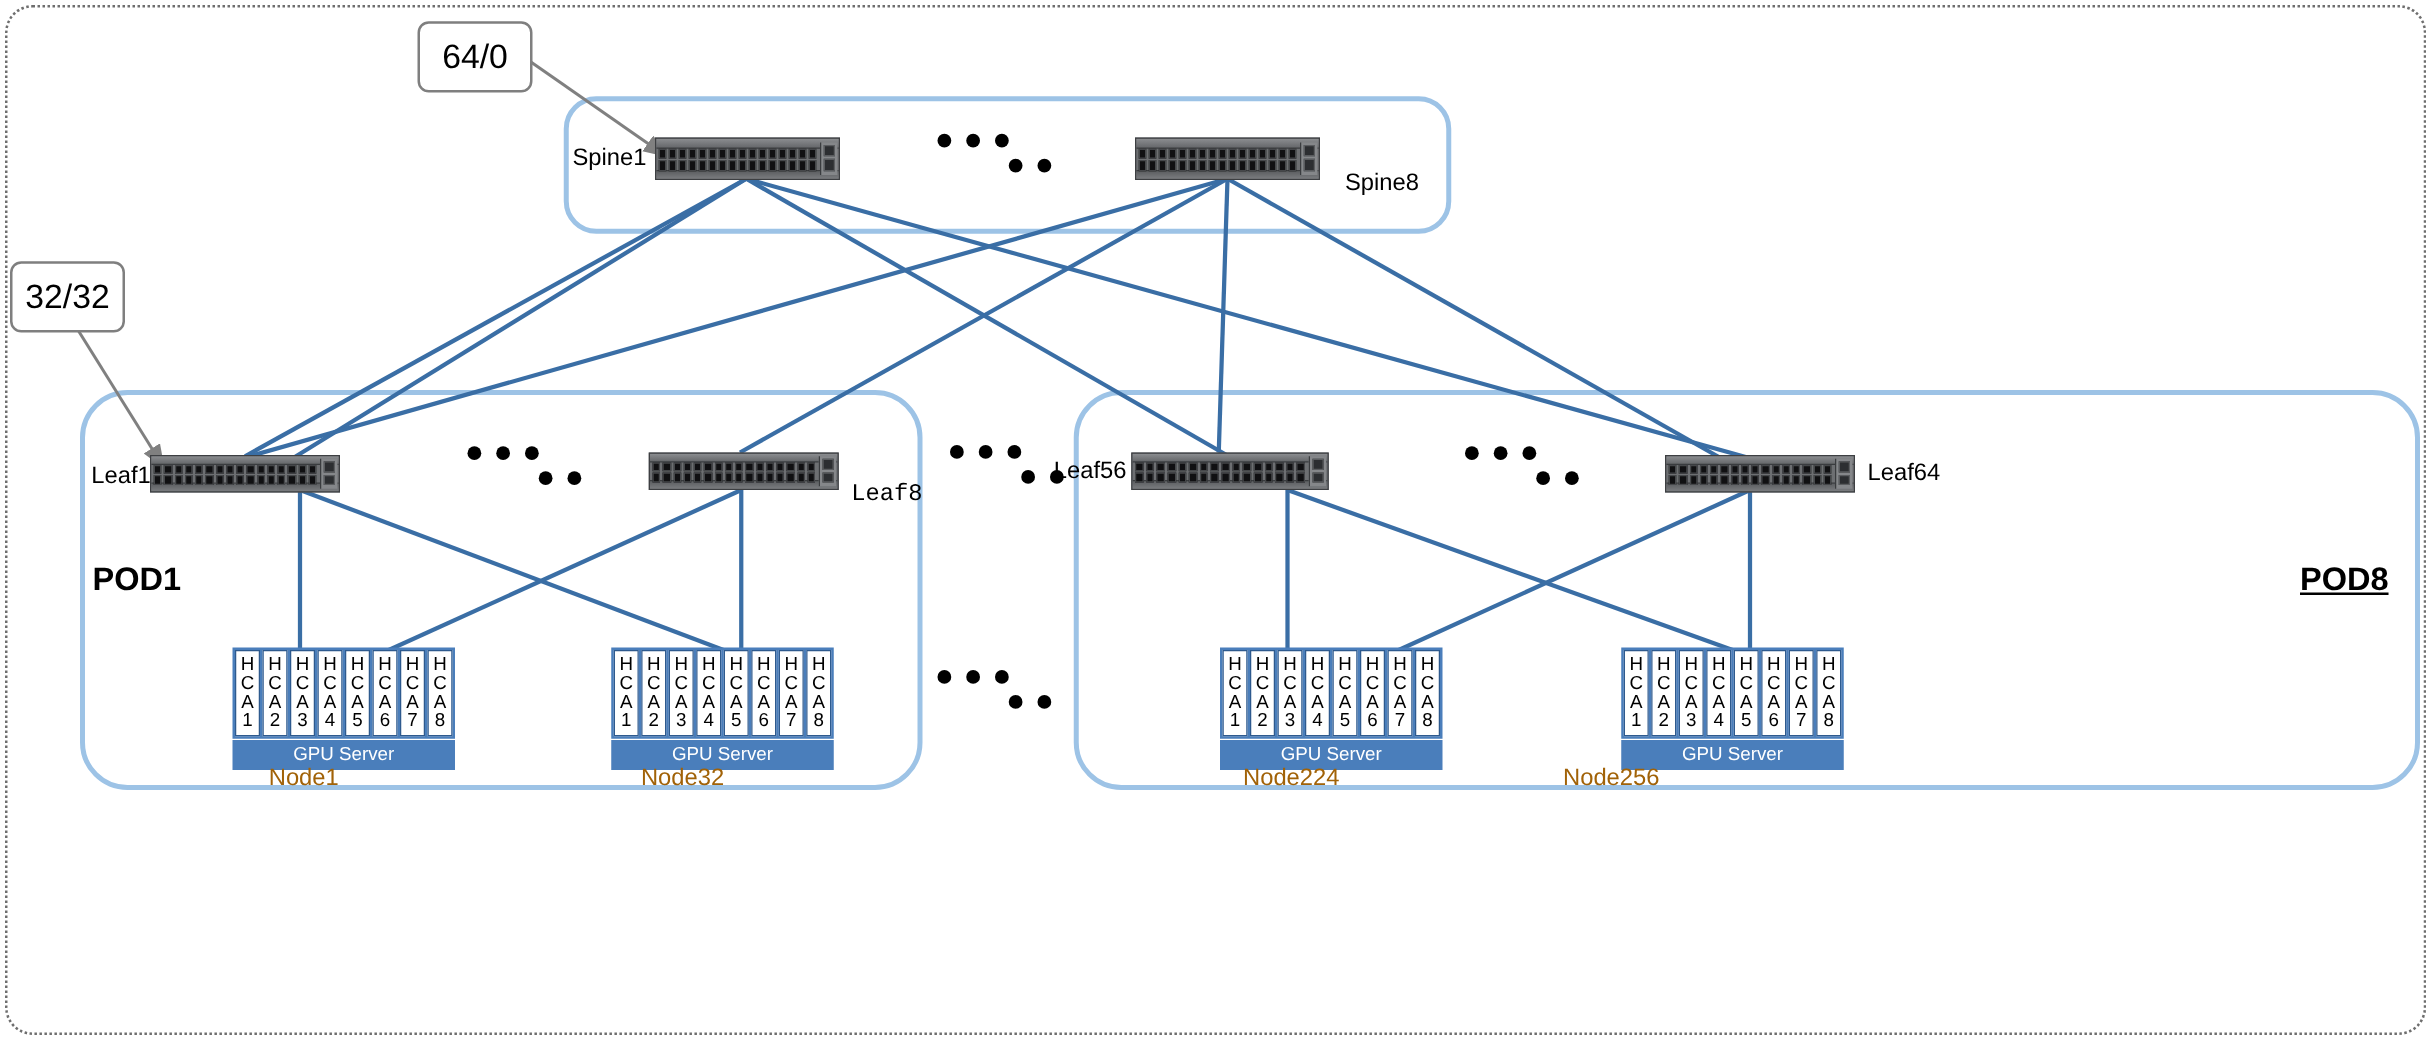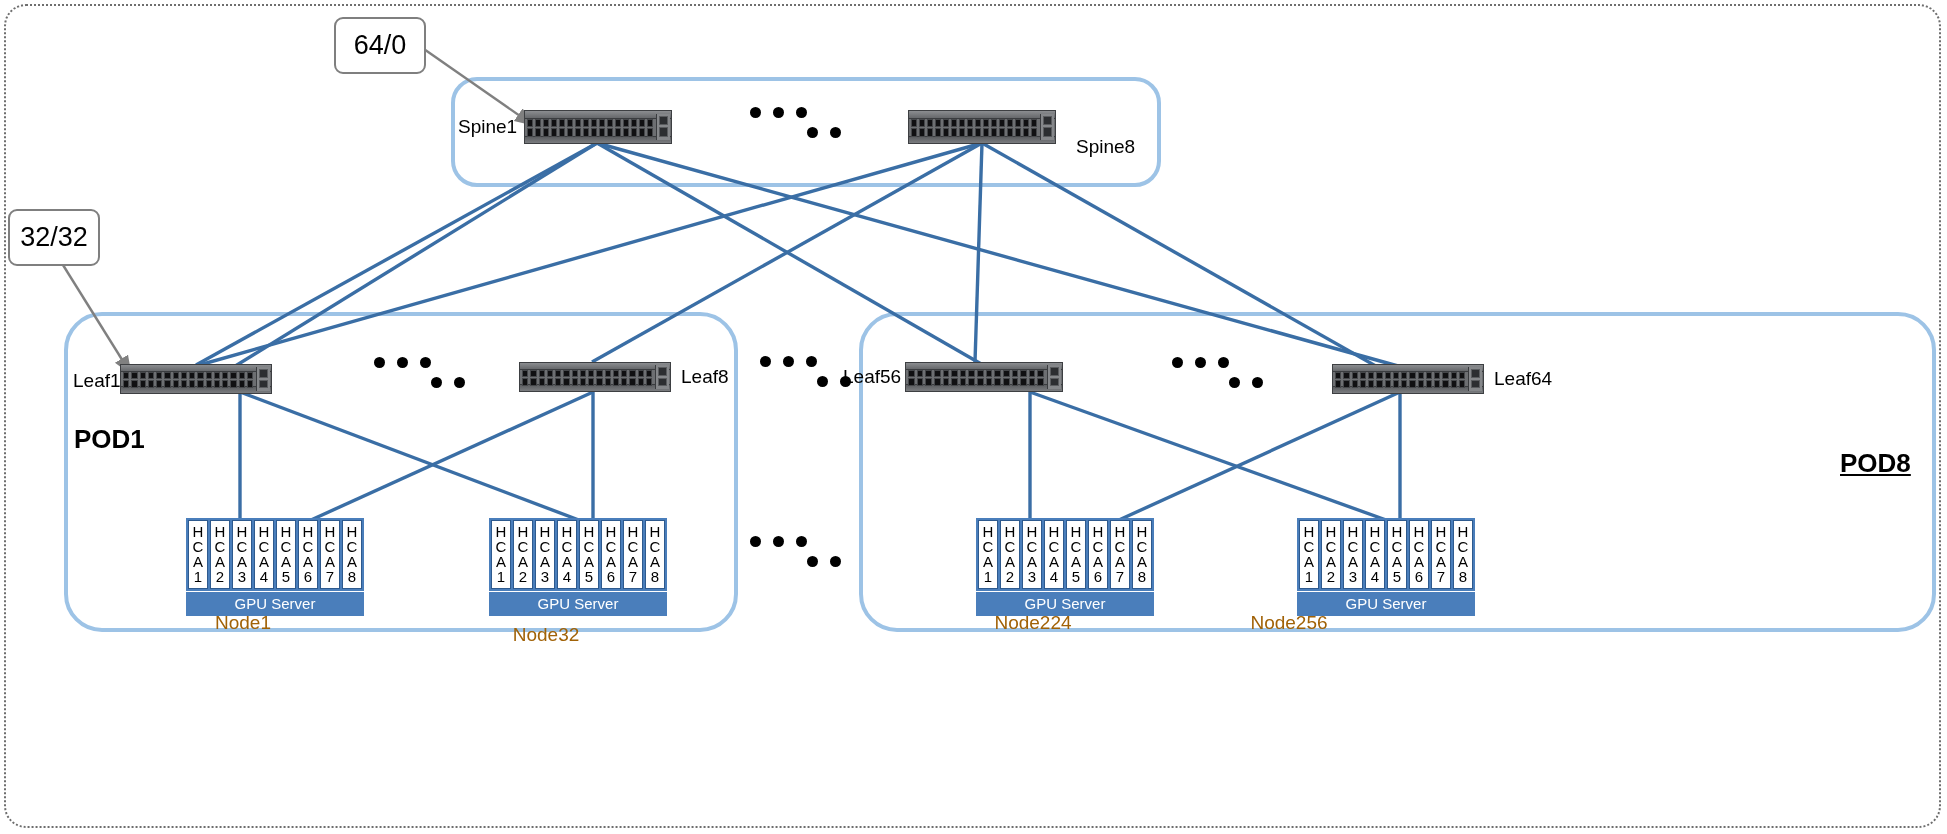--- a/index.html
+++ b/index.html
@@ -184,21 +184,21 @@
   <div class="swlabel" style="left:1076px;top:116px;margin-top:20px;">Spine8</div>
 
   <div class="dots" style="left:750px;top:103px;width:90px;height:40px;">
     <span style="left:0px;top:4px;width:11px;height:11px;"></span>
     <span style="left:23px;top:4px;width:11px;height:11px;"></span>
     <span style="left:46px;top:4px;width:11px;height:11px;"></span>
     <span style="left:57px;top:24px;width:11px;height:11px;"></span>
     <span style="left:80px;top:24px;width:11px;height:11px;"></span>
   </div>
 
-  <div class="podlabel" style="left:74px;top:424px;">POD1</div>
+  <div class="podlabel" style="left:74px;top:448px;">POD1</div>
 
   <div class="switch" style="left:120px;top:364px;width:152px;height:30px;">
     <div class="sw-top"></div>
     <div class="sw-bot"></div>
     <div class="portrow" style="top:24%;height:27%;width:130px;">
         <div class="port"></div>
         <div class="port"></div>
         <div class="port"></div>
         <div class="port"></div>
         <div class="port"></div>
@@ -276,21 +276,21 @@
         <div class="port"></div>
         <div class="port"></div>
         <div class="port"></div>
         <div class="port"></div>
       </div>
     <div class="sw-right">
         <i></i>
         <i></i>
       </div>
   </div>
-  <div class="swlabel" style="left:681px;top:366px;">Leaf8</div>
+  <div class="swlabel" style="left:681px;top:384px;font-family:Liberation Mono, monospace;">Leaf8</div>
 
   <div class="dots" style="left:374px;top:353px;width:90px;height:40px;">
     <span style="left:0px;top:4px;width:11px;height:11px;"></span>
     <span style="left:23px;top:4px;width:11px;height:11px;"></span>
     <span style="left:46px;top:4px;width:11px;height:11px;"></span>
     <span style="left:57px;top:24px;width:11px;height:11px;"></span>
     <span style="left:80px;top:24px;width:11px;height:11px;"></span>
   </div>
 
   <div class="node" style="left:186px;top:518px;">
@@ -394,21 +394,21 @@
         </div>
       <div class="hca">
           <b>H</b>
           <b>C</b>
           <b>A</b>
           <b>8</b>
         </div>
     </div>
     <div class="gpubar">GPU Server</div>
   </div>
-  <div class="nodename" style="left:489px;top:612px;width:114px;margin-top:12px;">Node32</div>
+  <div class="nodename" style="left:489px;top:612px;width:114px;">Node32</div>
 
   <div class="dots" style="left:760px;top:352px;width:90px;height:40px;">
     <span style="left:0px;top:4px;width:11px;height:11px;"></span>
     <span style="left:23px;top:4px;width:11px;height:11px;"></span>
     <span style="left:46px;top:4px;width:11px;height:11px;"></span>
     <span style="left:57px;top:24px;width:11px;height:11px;"></span>
     <span style="left:80px;top:24px;width:11px;height:11px;"></span>
   </div>
 
   <div class="dots" style="left:750px;top:532px;width:90px;height:40px;">

